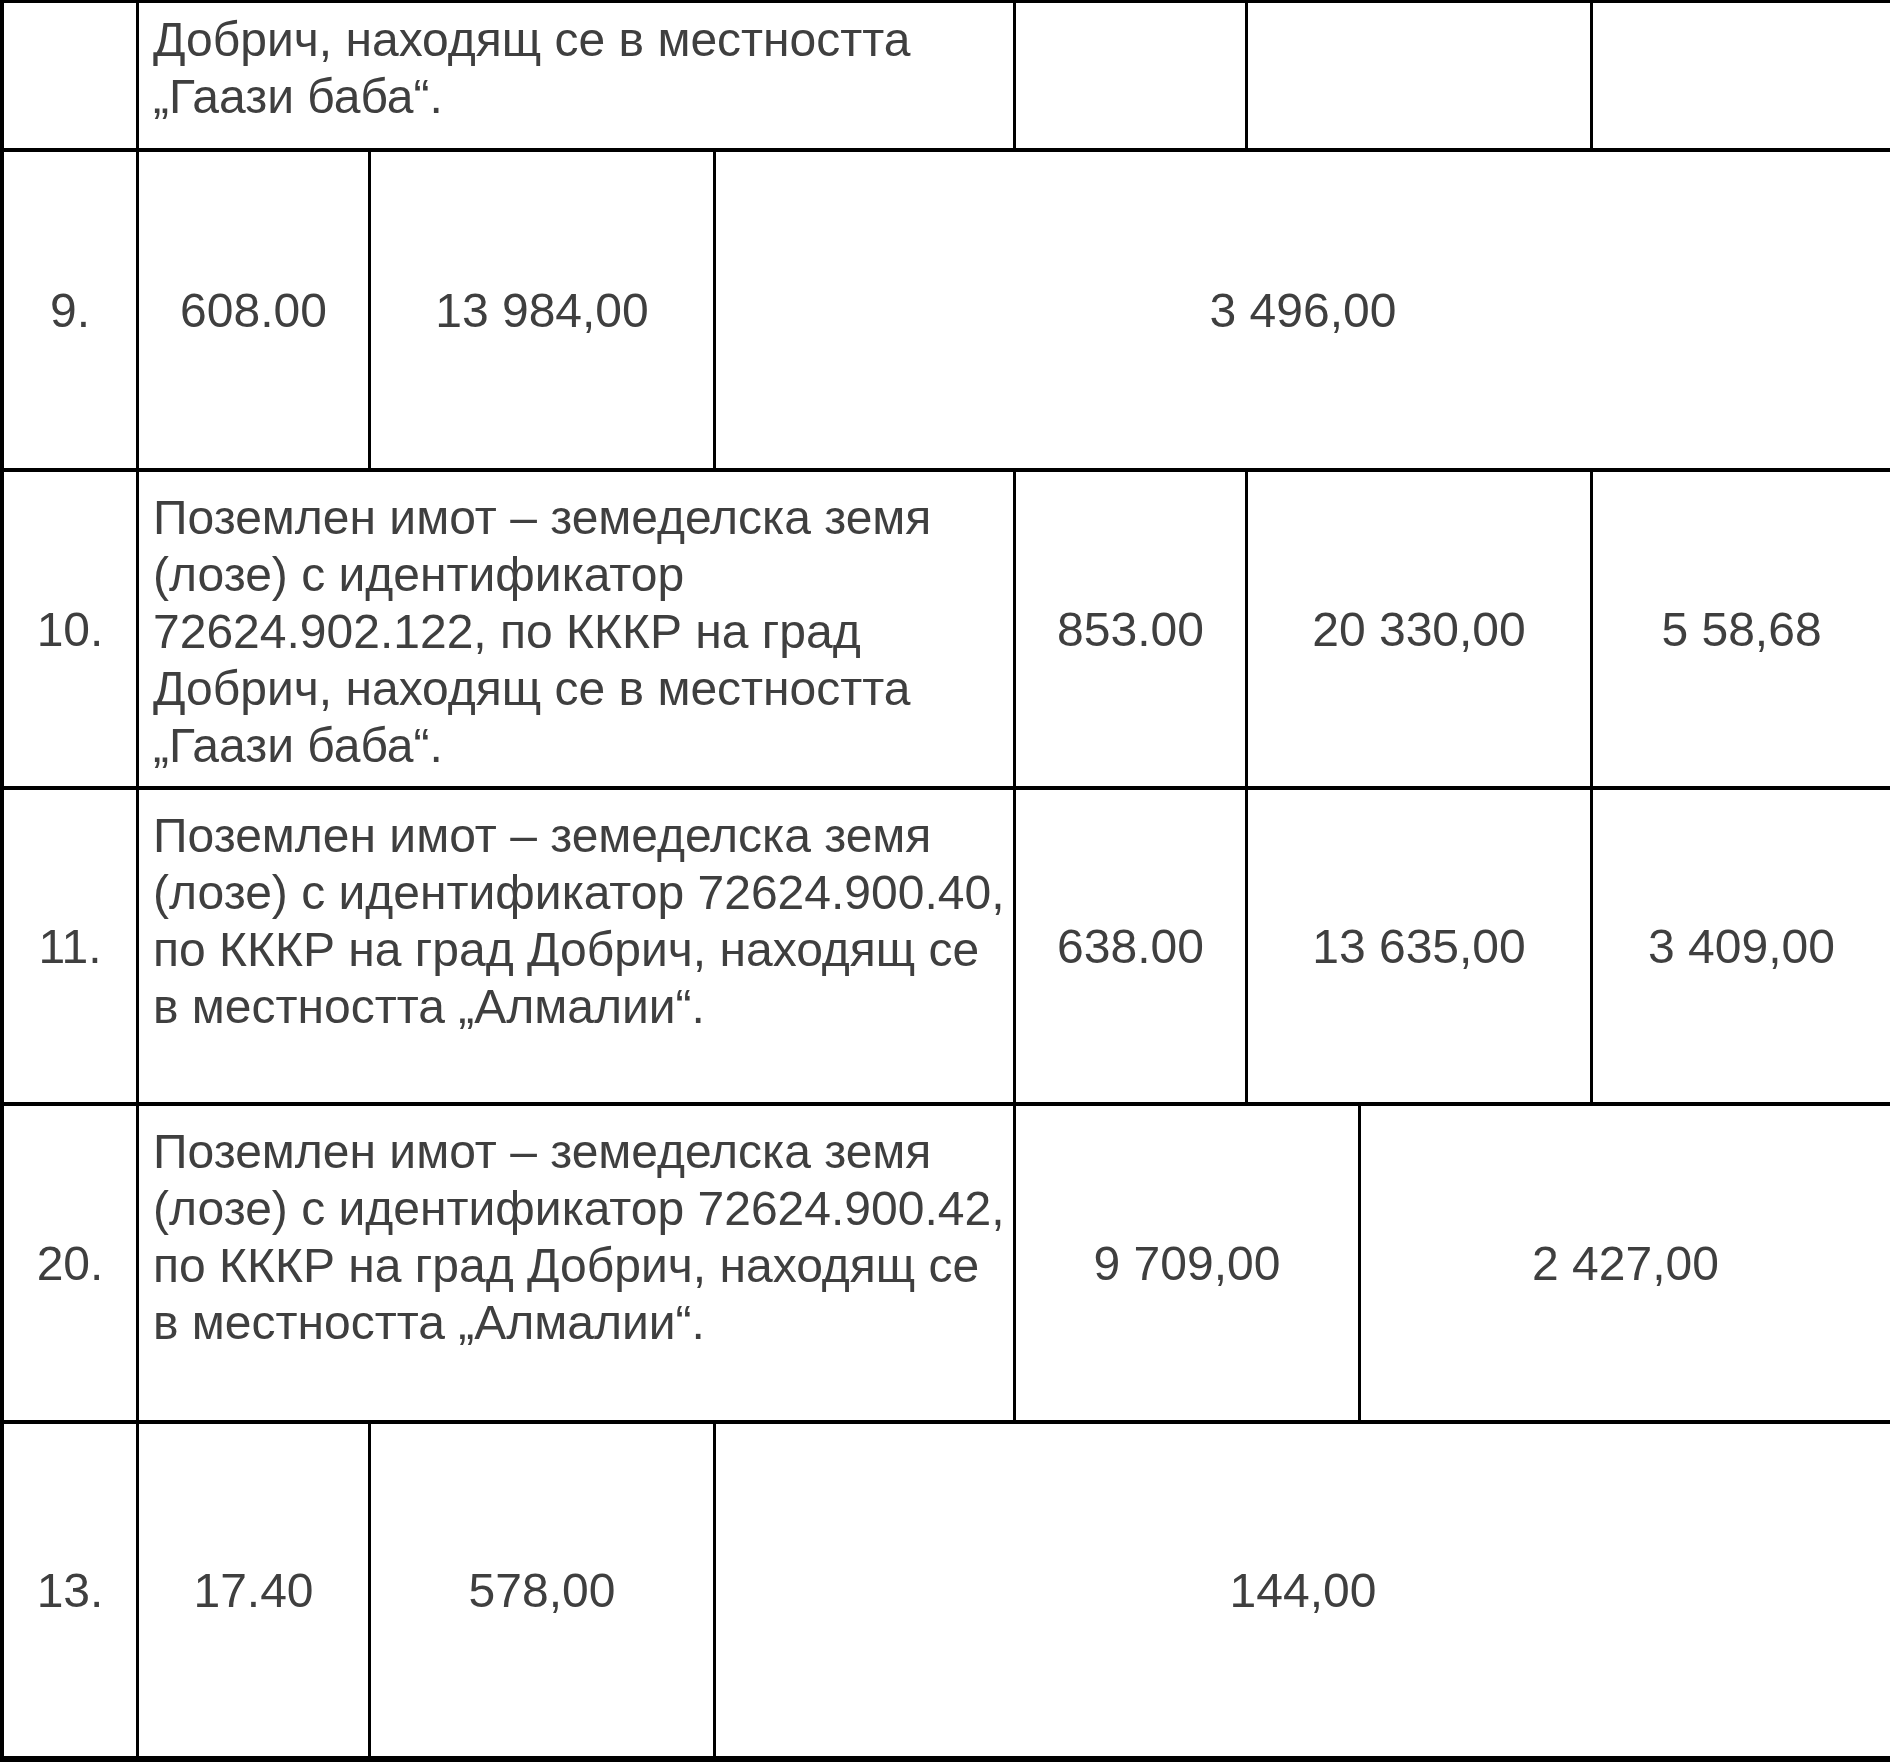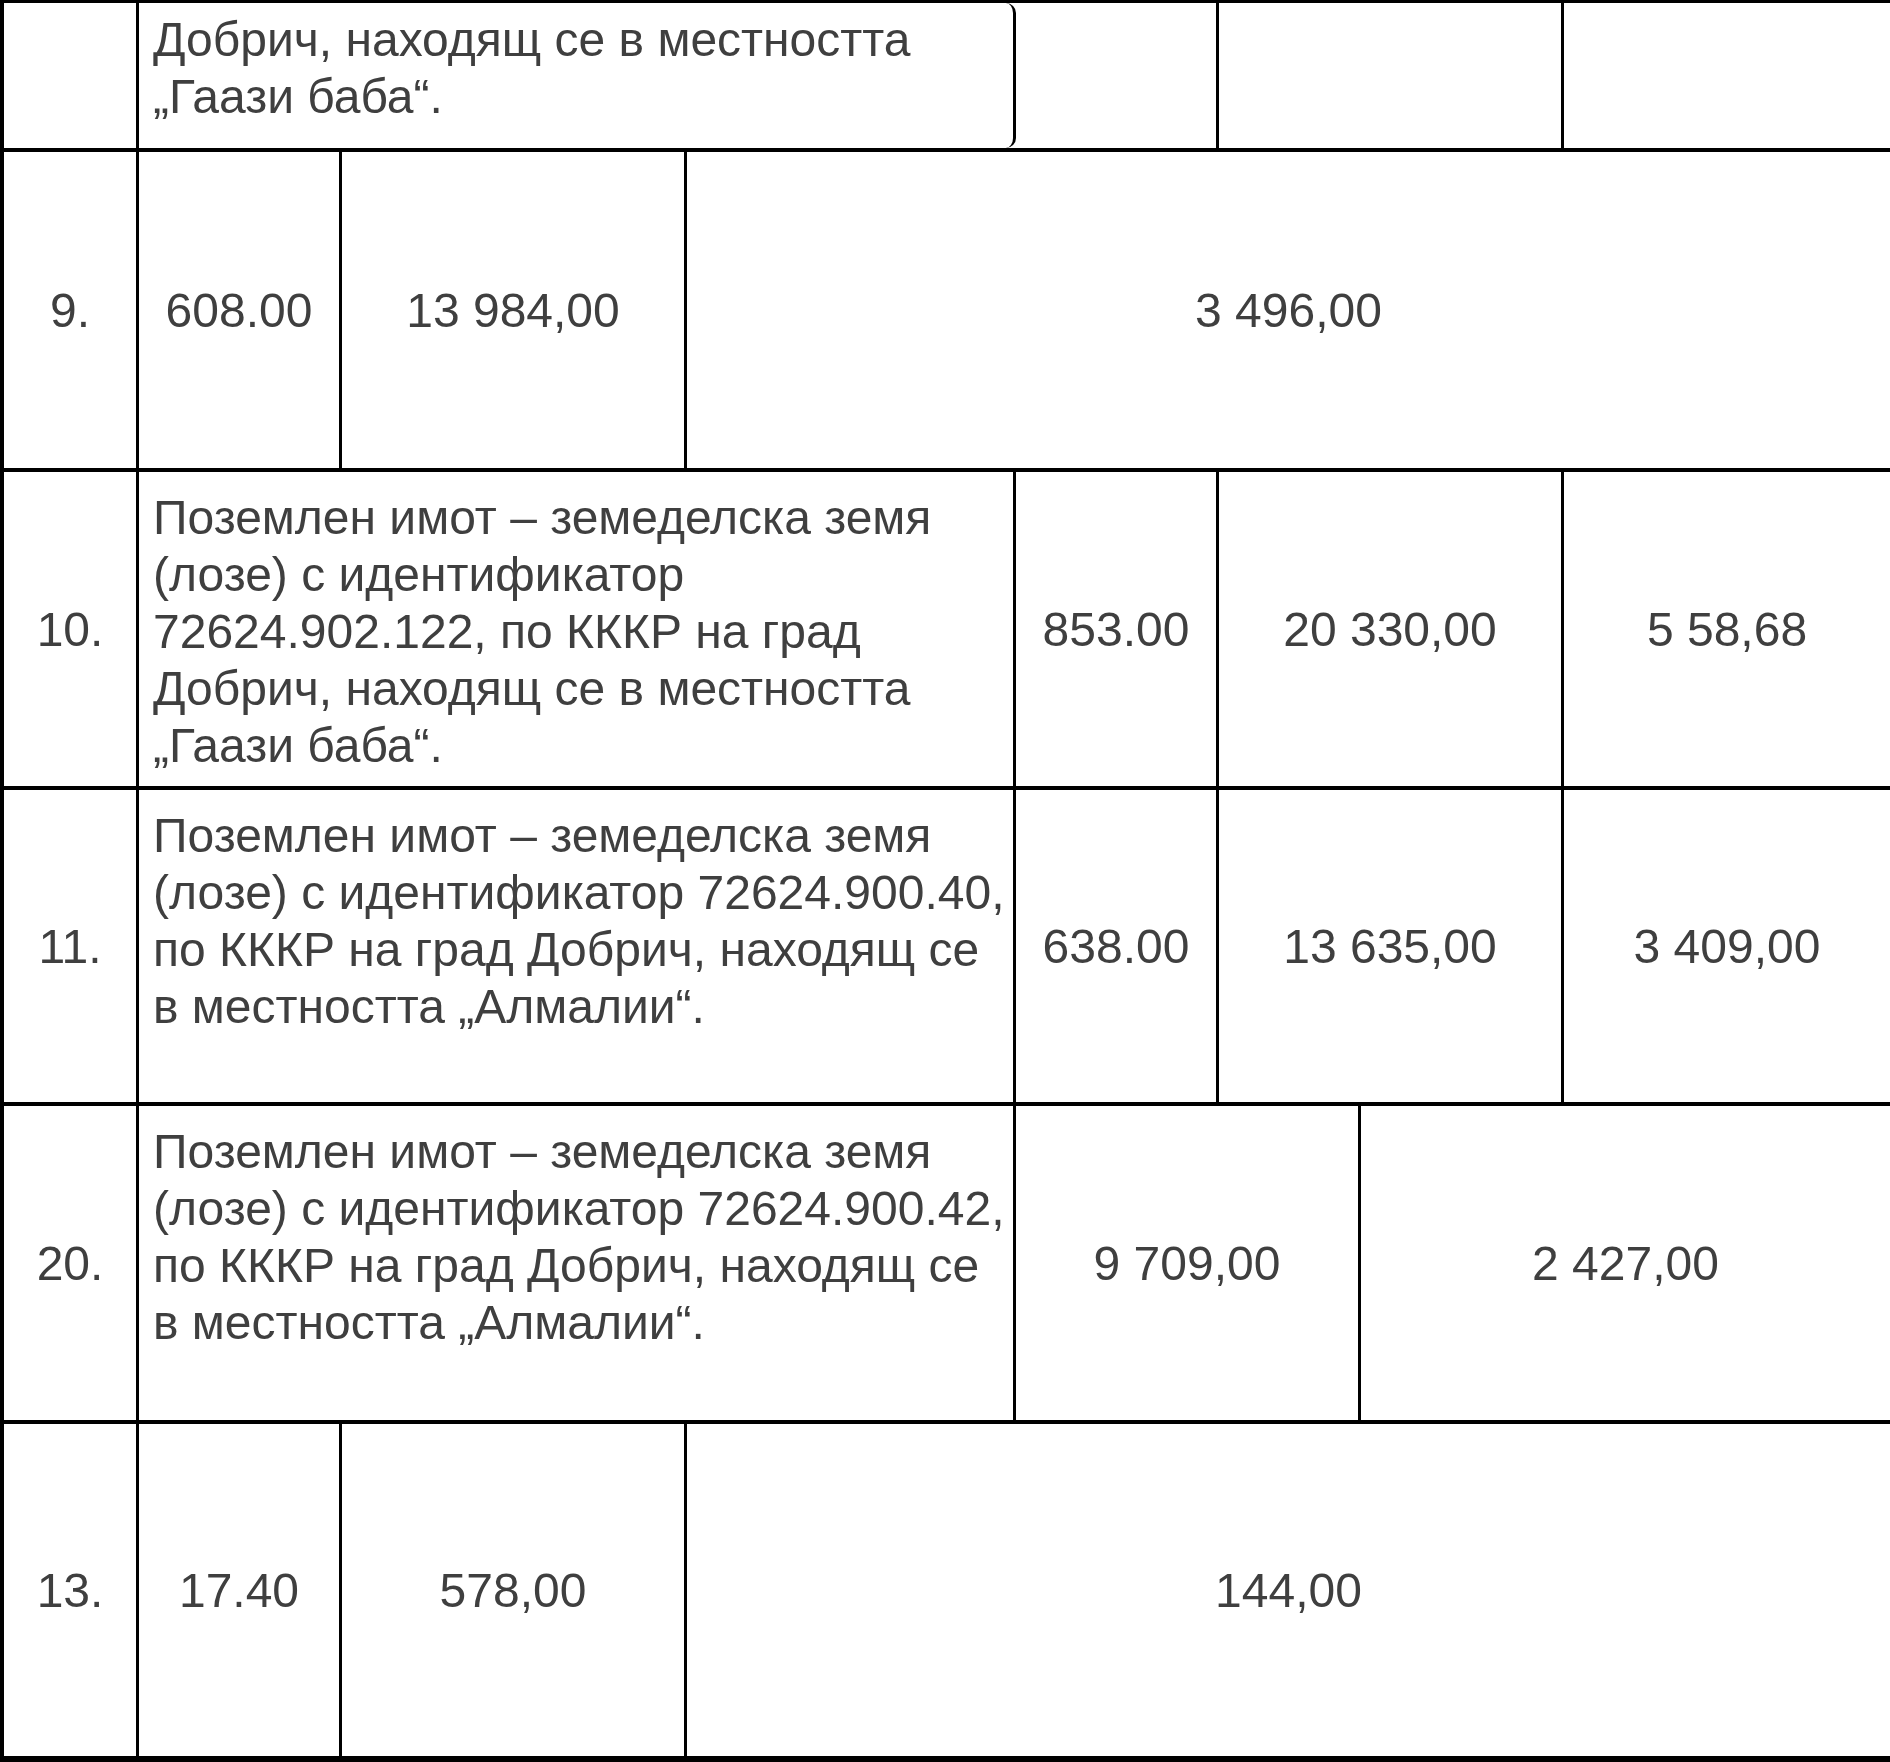--- a/index.html
+++ b/index.html
@@ -43,23 +43,23 @@
     align-items: center;
     justify-content: center;
     flex: 0 0 auto;
   }
   .c-desc {
     width: 877px;
     border-right: 3px solid #000;
     padding: 17px 0 0 14px;
     flex: 0 0 auto;
   }
-  .r-partial .c-desc { padding-top: 8px; border-radius: 10px; }
+  .r-partial .c-desc { padding-top: 8px; }
   .c-area {
-    width: 203px;
+    width: 232px;
     border-right: 3px solid #000;
     display: flex;
     align-items: center;
     justify-content: center;
     flex: 0 0 auto;
   }
   .c-val1 {
     width: 345px;
     border-right: 3px solid #000;
     display: flex;

